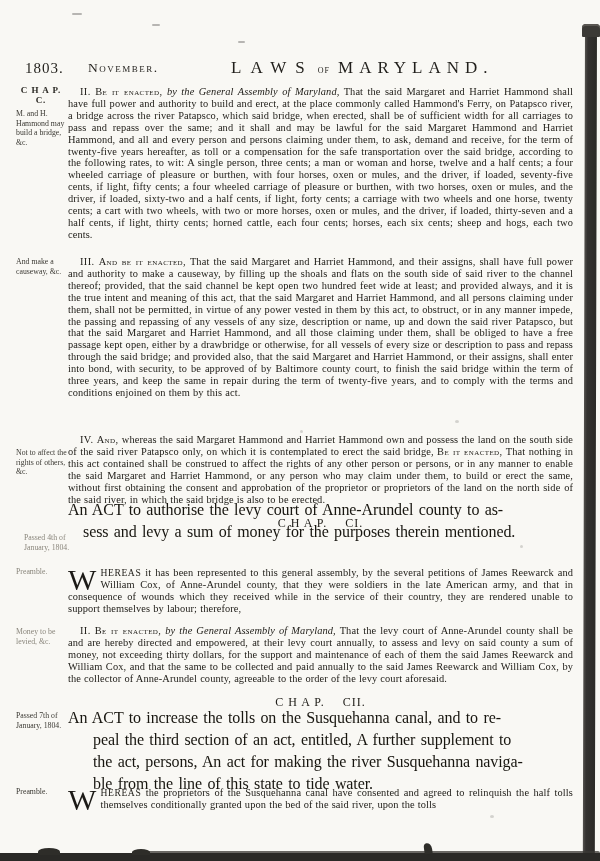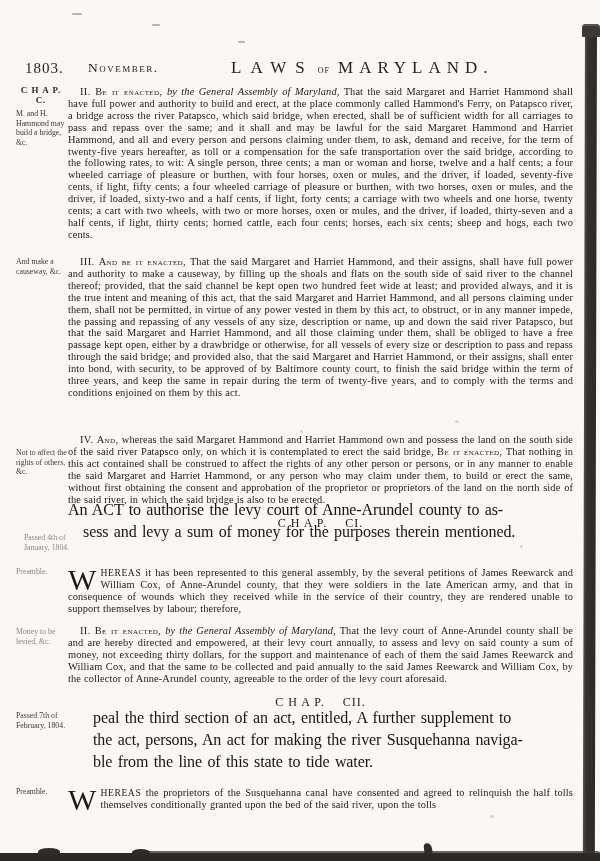--- a/index.html
+++ b/index.html
@@ -117,21 +117,21 @@
   <div class="margin-chap" style="top:85px;">
     <div>C H A P.</div>
     <div>C.</div>
   </div>
   <div class="margin-note" style="top:109px;">M. and H. Hammond may build a bridge, &amp;c.</div>
   <div class="margin-note" style="top:257px;">And make a causeway, &amp;c.</div>
   <div class="margin-note" style="top:448px;">Not to affect the rights of others, &amp;c.</div>
   <div class="margin-note faded" style="top:533px;margin-left:8px;">Passed 4th of January, 1804.</div>
   <div class="margin-note faded" style="top:567px;">Preamble.</div>
   <div class="margin-note faded" style="top:627px;">Money to be levied, &amp;c.</div>
-  <div class="margin-note" style="top:711px;">Passed 7th of February, 1804.</div>
+  <div class="margin-note" style="top:711px;">Passed 7th of January, 1804.</div>
   <div class="margin-note" style="top:787px;">Preamble.</div>
 
   <div class="main-col">
 
     <p class="para abs indent" style="top:86px;">
       <span class="sc">II.</span>
       <span class="sc">Be it enacted,</span>
       <span class="it">by the General Assembly of Maryland,</span>
       <span>That the said Margaret and Harriet Hammond shall have full power and authority to build and erect, at the place commonly called Hammond's Ferry, on Patapsco river, a bridge across the river Patapsco, which said bridge, when erected, shall be of sufficient width for all carriages to pass and repass over the same; and it shall and may be lawful for the said Margaret Hammond and Harriet Hammond, and all and every person and persons claiming under them, to ask, demand and receive, for the term of twenty-five years hereafter, as toll or a compensation for the safe transportation over the said bridge, according to the following rates, to wit: A single person, three cents; a man or woman and horse, twelve and a half cents; a four wheeled carriage of pleasure or burthen, with four horses, oxen or mules, and the driver, if loaded, seventy-five cents, if light, fifty cents; a four wheeled carriage of pleasure or burthen, with two horses, oxen or mules, and the driver, if loaded, sixty-two and a half cents, if light, forty cents; a carriage with two wheels and one horse, twenty cents; a cart with two wheels, with two or more horses, oxen or mules, and the driver, if loaded, thirty-seven and a half cents, if light, thirty cents; horned cattle, each four cents; horses, each six cents; sheep and hogs, each two cents.</span>
     </p>
@@ -169,20 +169,21 @@
       <span class="sc">Be it enacted,</span>
       <span class="it">by the General Assembly of Maryland,</span>
       <span>That the levy court of Anne-Arundel county shall be and are hereby directed and empowered, at their levy court annually, to assess and levy on said county a sum of money, not exceeding thirty dollars, for the support and maintenance of each of them the said James Reewarck and William Cox, and that the same to be collected and paid annually to the said James Reewarck and William Cox, by the collector of Anne-Arundel county, agreeable to the order of the levy court aforesaid.</span>
     </p>
 
     <div class="chap-heading abs" style="top:695px;">
       <span>C H A P.</span><span class="chap-num">CII.</span>
     </div>
 
     <div class="act-title abs" style="top:707px;">
+      <div class="act-line">An ACT to increase the tolls on the Susquehanna canal, and to re-</div>
       <div class="act-line ind2">peal the third section of an act, entitled, A further supplement to</div>
       <div class="act-line ind2">the act, persons, An act for making the river Susquehanna naviga-</div>
       <div class="act-line ind2">ble from the line of this state to tide water.</div>
     </div>
 
     <p class="para abs" style="top:787px;">
       <span class="dropcap">W</span><span class="caps">HEREAS</span>
       <span>the proprietors of the Susquehanna canal have consented and agreed to relinquish the half tolls themselves conditionally granted upon the bed of the said river, upon the tolls</span>
     </p>
 

